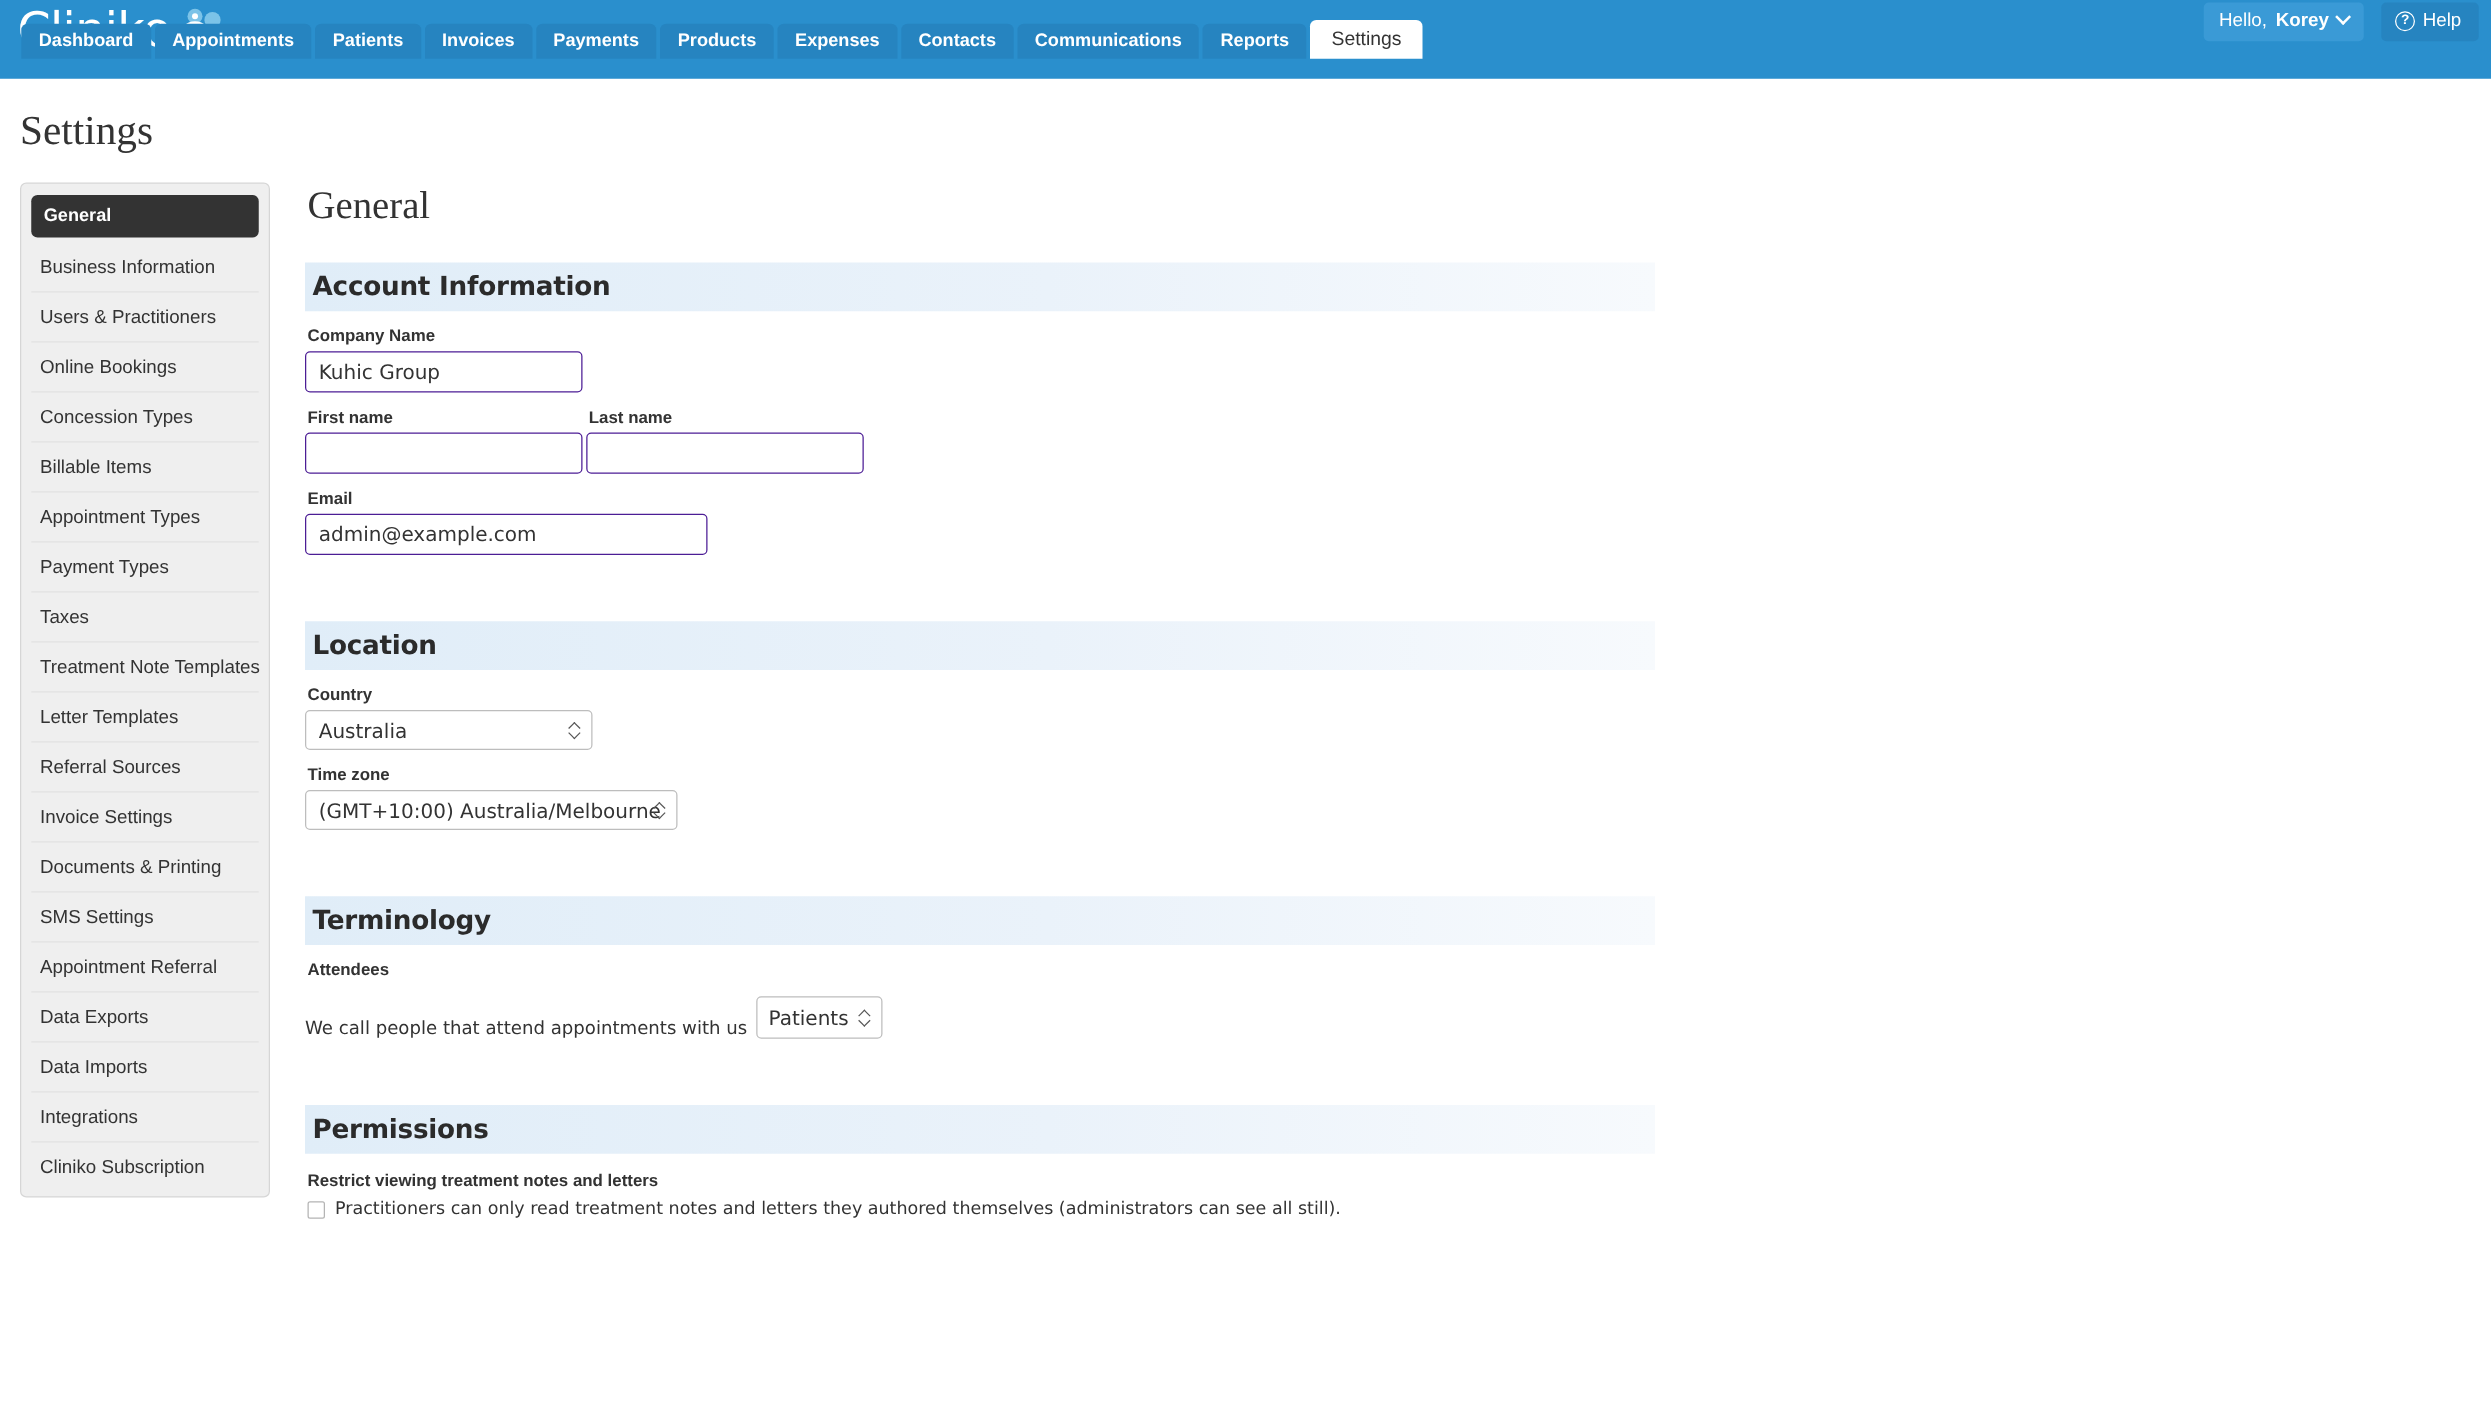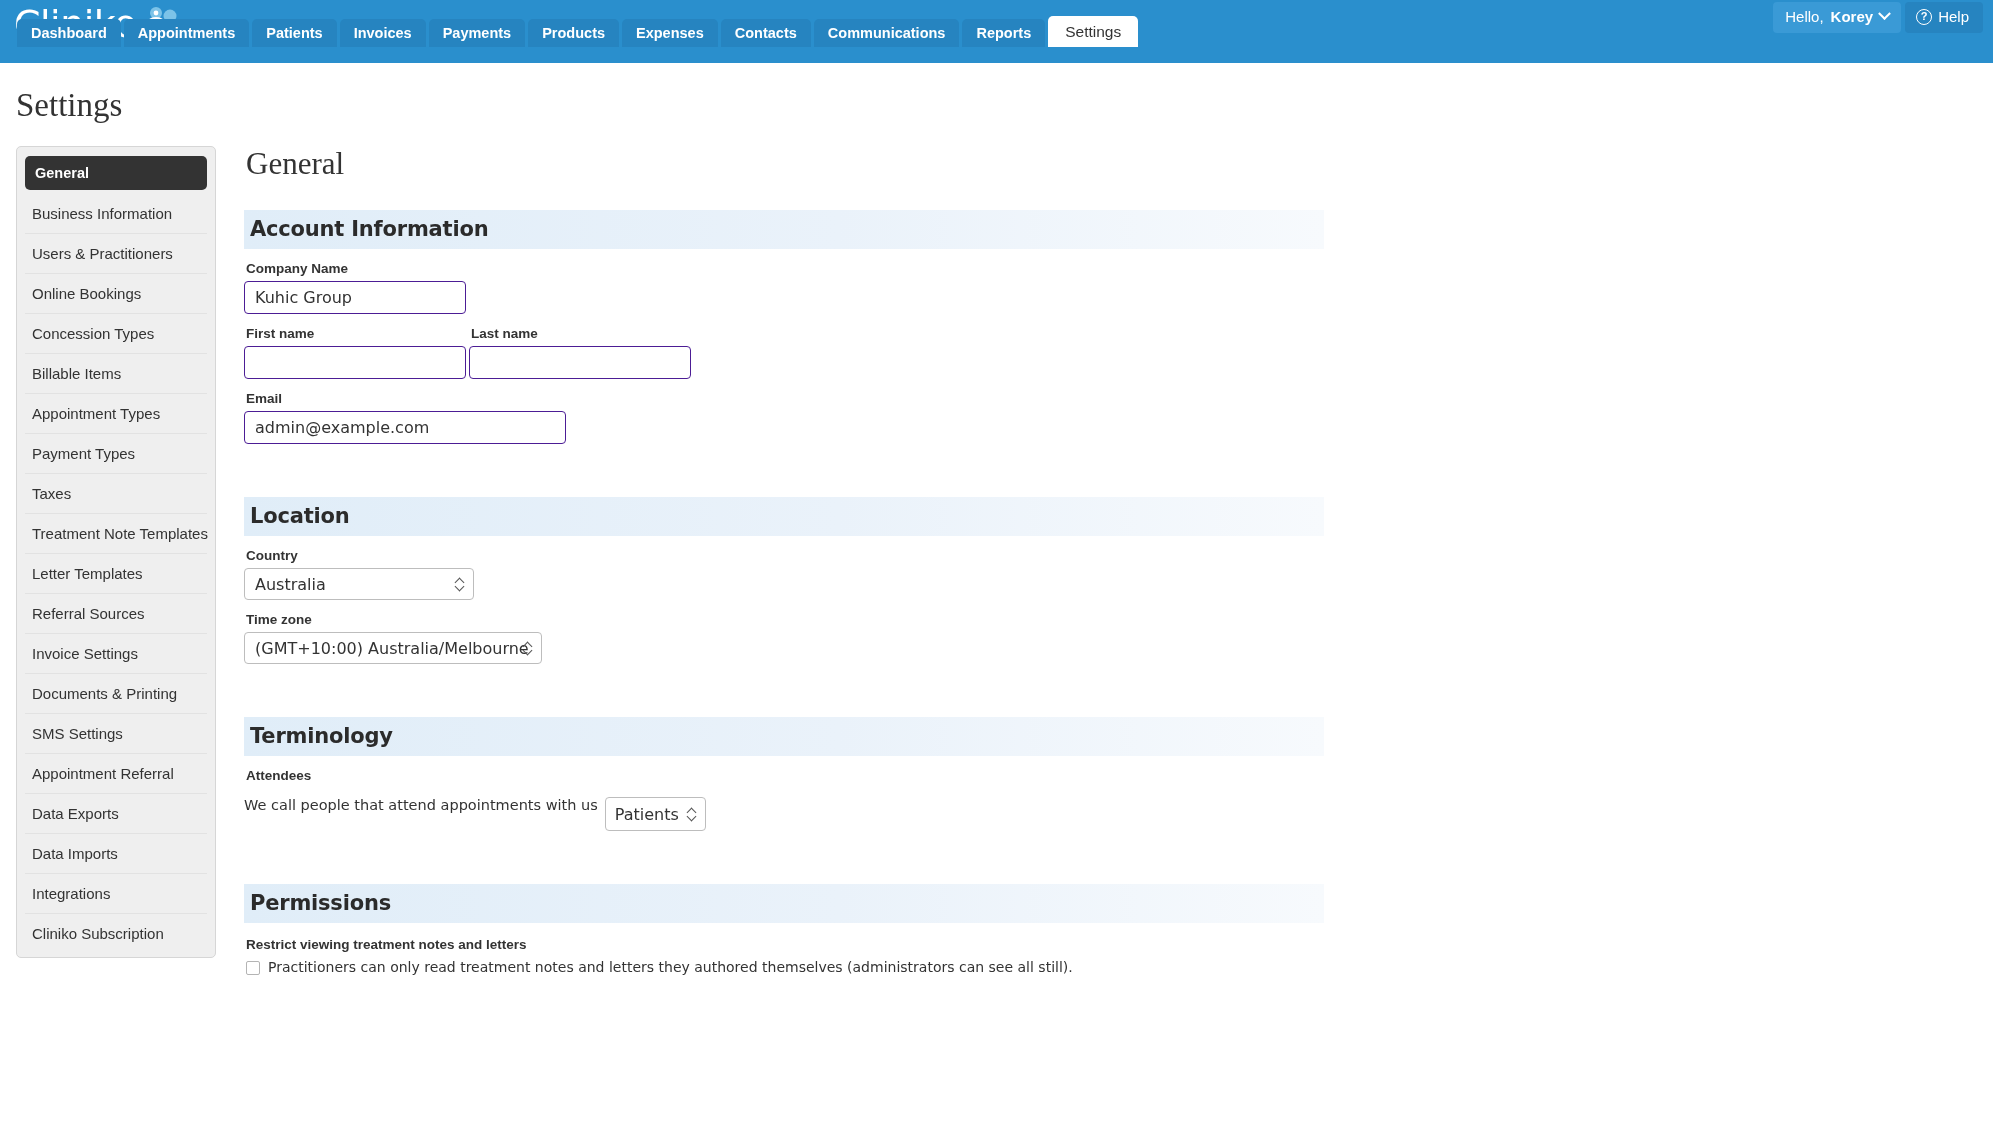--- a/index.html
+++ b/index.html
@@ -36,21 +36,21 @@
   .logo-mark {
     margin-left: 2px;
     width: 42px; height: 38px;
     position: relative;
   }
 
   .user-area {
     position: absolute;
     right: 10px; top: 2px;
     display: flex;
-    gap: 4px;
+    gap: 14px;
     align-items: flex-start;
   }
   .user-btn {
     background: #3a9ad6;
     border-radius: 4px;
     padding: 6px 12px 8px 12px;
     color: #ffffff;
     font-size: 15px;
     display: flex;
     align-items: center;
@@ -265,21 +265,21 @@
     border-right: 1.4px solid #555;
     border-bottom: 1.4px solid #555;
     top: -2px;
   }
   .sel-country { width: 230px; }
   .sel-tz { width: 212px; }
   .sel-attend { height: 34px; font-size: 16px; padding: 0 26px 0 9px; }
 
   .attend-row {
     display: flex;
-    align-items: flex-start;
+    align-items: flex-end;
     gap: 7px;
     margin-top: 14px;
   }
   .attend-row .txt {
     font-size: 14.5px;
     color: #333333;
     font-family: "DejaVu Sans", sans-serif;
   }
 
   .perm-label {

